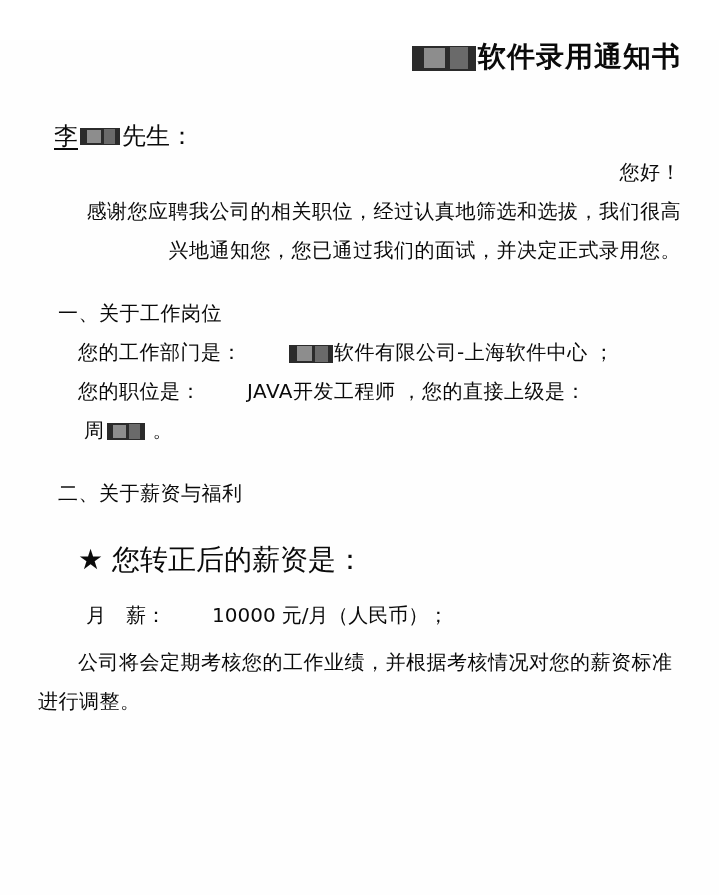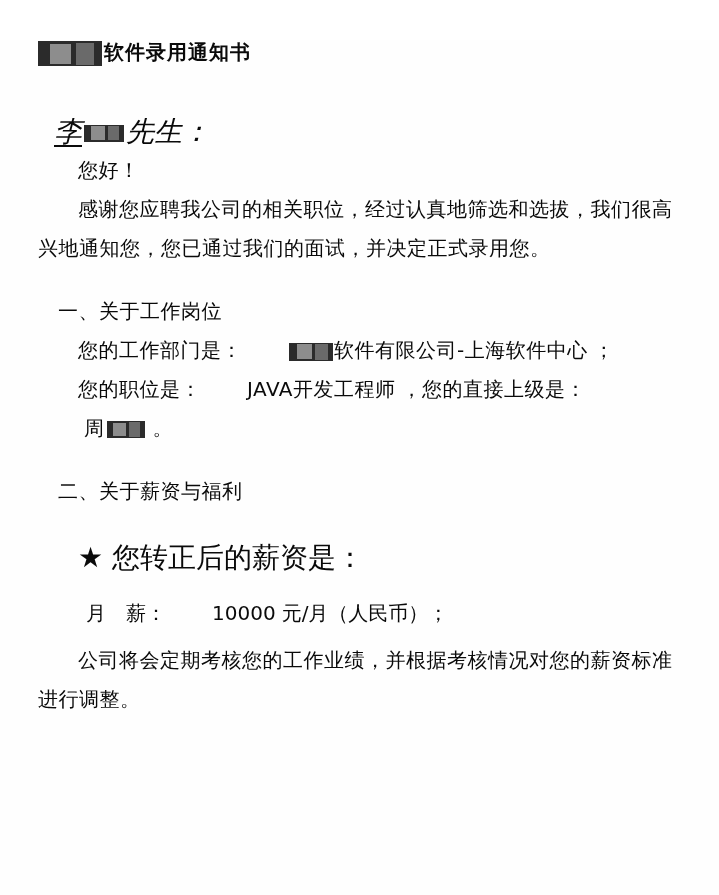--- a/index.html
+++ b/index.html
@@ -16,22 +16,22 @@
   }
   .page {
     position: relative;
     width: 719px;
     height: 895px;
     background: #fefefe;
     box-sizing: border-box;
     padding: 0 38px;
   }
   .doc-title {
-    text-align: left;
-    font-size: 20px;
+    text-align: right;
+    font-size: 28px;
     font-weight: bold;
     letter-spacing: 1px;
     margin: 40px 0 0 0;
     padding: 0;
     line-height: 1.2;
     white-space: nowrap;
   }
   .redact {
     display: inline-block;
     vertical-align: middle;
@@ -71,40 +71,40 @@
     width: 44px;
     height: 18px;
     margin: 0 1px;
   }
   .redact-boss {
     width: 38px;
     height: 17px;
     margin: 0 2px;
   }
   .salutation {
-    font-size: 28px;
+    font-size: 24px;
     margin: 46px 0 0 16px;
     line-height: 1.4;
-    font-style: italic;
   }
   .salutation .u {
     text-decoration: underline;
     text-underline-offset: 4px;
   }
   p.body-line {
     font-size: 20px;
     line-height: 1.95;
     margin: 0;
     letter-spacing: 0.5px;
   }
   .indent2 {
     text-indent: 40px;
   }
   .block {
     margin-top: 16px;
+    text-align: right;
   }
   .section-head {
     font-size: 20px;
     line-height: 1.95;
     margin: 24px 0 0 0;
     text-indent: 20px;
     letter-spacing: 0.5px;
   }
   .ul-pad {
     display: inline-block;

